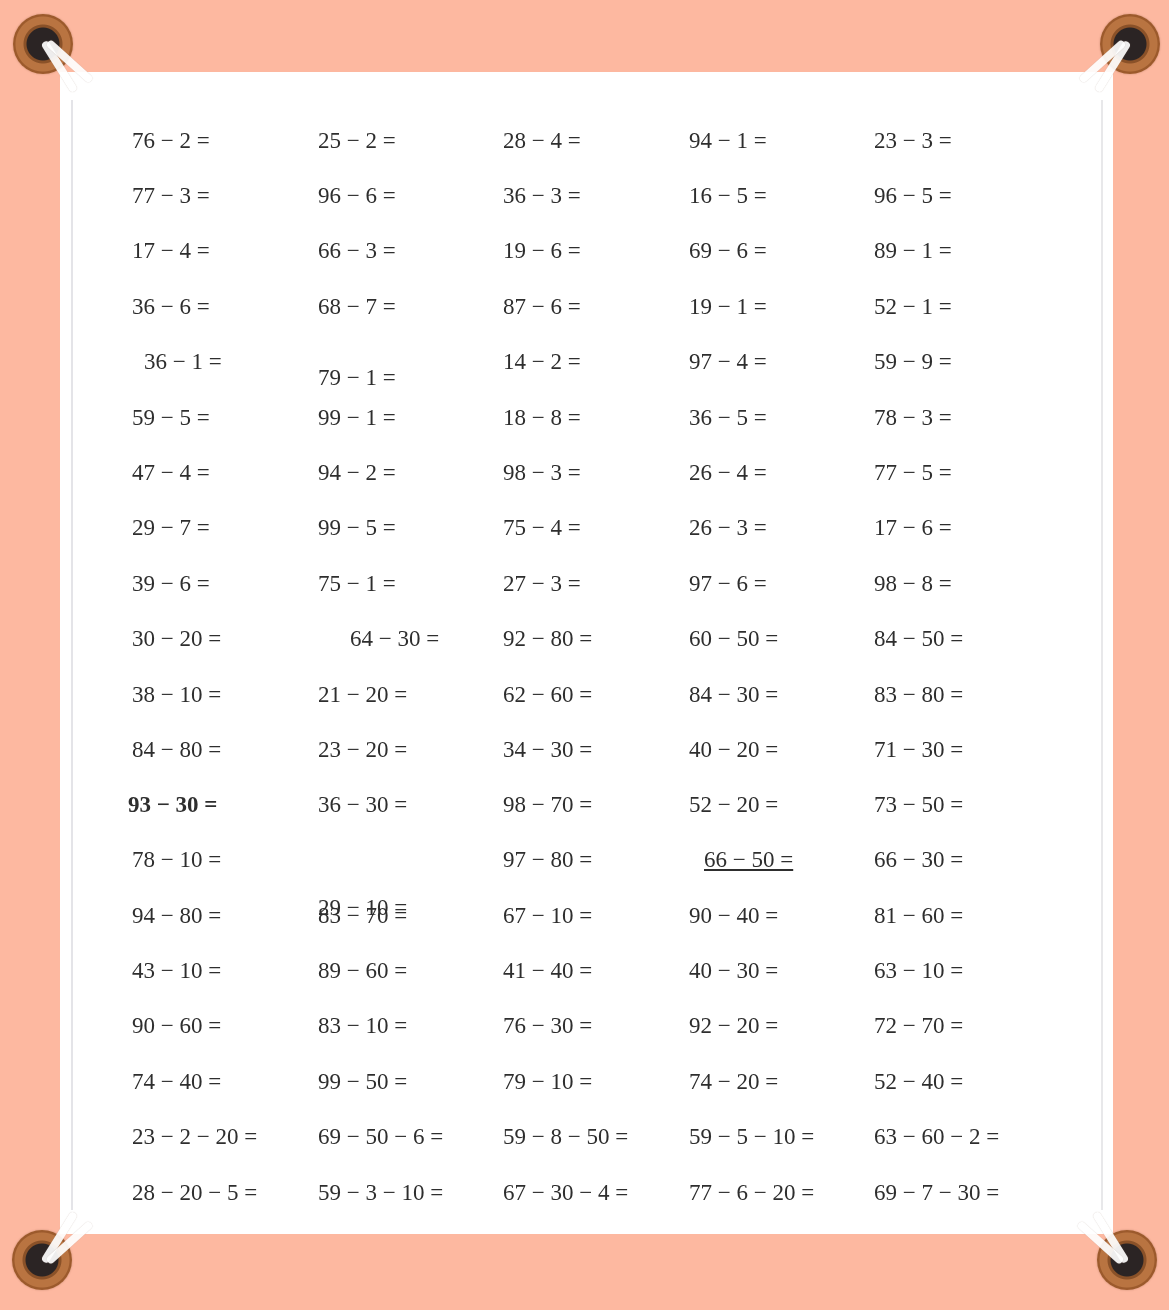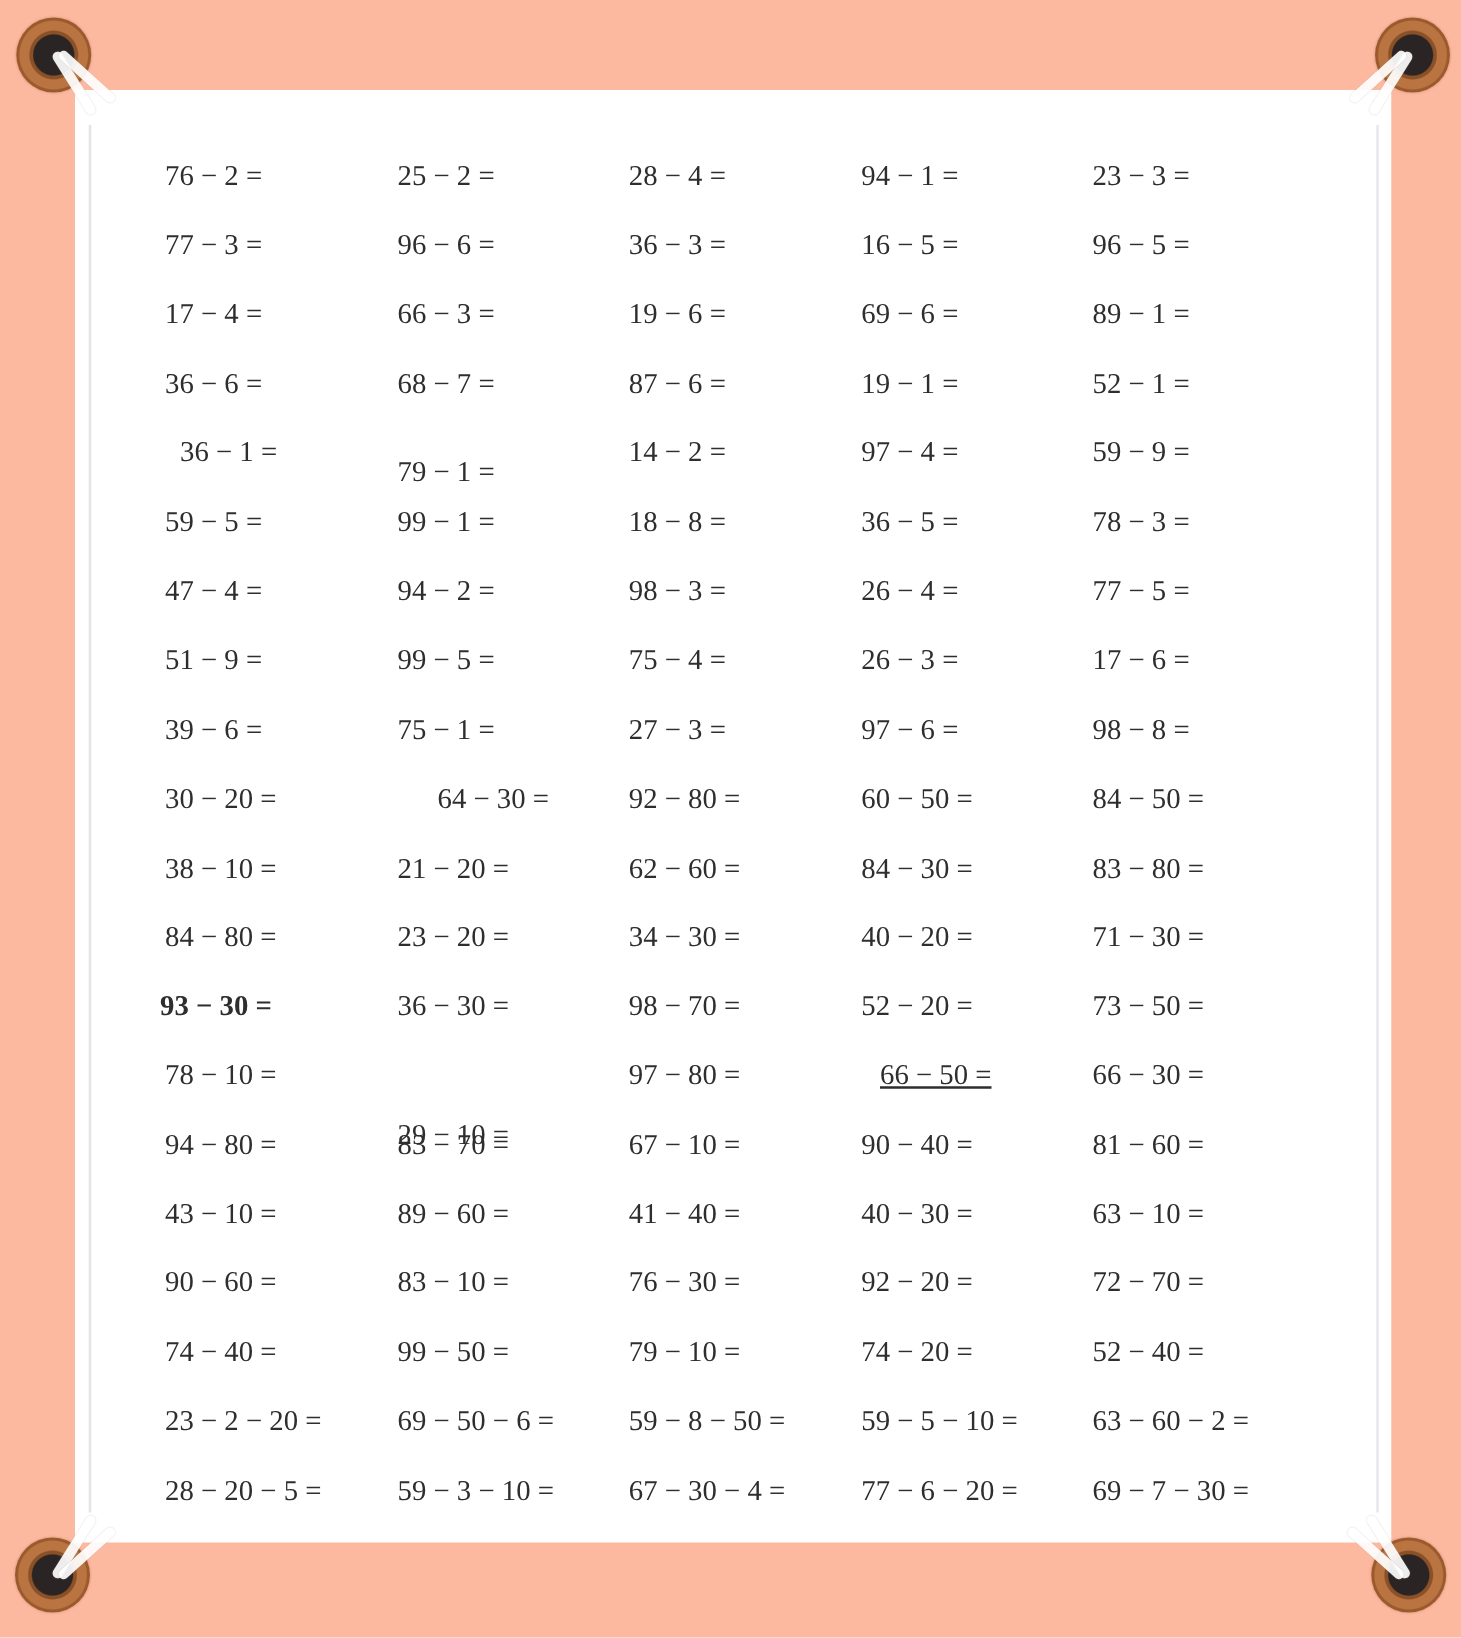--- a/index.html
+++ b/index.html
@@ -115,21 +115,21 @@
     <div class="problem" style="left: 132px; top: 405px;">59 − 5 =</div>
     <div class="problem" style="left: 318px; top: 405px;">99 − 1 =</div>
     <div class="problem" style="left: 503px; top: 405px;">18 − 8 =</div>
     <div class="problem" style="left: 689px; top: 405px;">36 − 5 =</div>
     <div class="problem" style="left: 874px; top: 405px;">78 − 3 =</div>
     <div class="problem" style="left: 132px; top: 460px;">47 − 4 =</div>
     <div class="problem" style="left: 318px; top: 460px;">94 − 2 =</div>
     <div class="problem" style="left: 503px; top: 460px;">98 − 3 =</div>
     <div class="problem" style="left: 689px; top: 460px;">26 − 4 =</div>
     <div class="problem" style="left: 874px; top: 460px;">77 − 5 =</div>
-    <div class="problem" style="left: 132px; top: 515px;">51 − 9 =</div>
+    <div class="problem" style="left: 132px; top: 515px;">29 − 7 =</div>
     <div class="problem" style="left: 318px; top: 515px;">99 − 5 =</div>
     <div class="problem" style="left: 503px; top: 515px;">75 − 4 =</div>
     <div class="problem" style="left: 689px; top: 515px;">26 − 3 =</div>
     <div class="problem" style="left: 874px; top: 515px;">17 − 6 =</div>
     <div class="problem" style="left: 132px; top: 571px;">39 − 6 =</div>
     <div class="problem" style="left: 318px; top: 571px;">75 − 1 =</div>
     <div class="problem" style="left: 503px; top: 571px;">27 − 3 =</div>
     <div class="problem" style="left: 689px; top: 571px;">97 − 6 =</div>
     <div class="problem" style="left: 874px; top: 571px;">98 − 8 =</div>
     <div class="problem" style="left: 132px; top: 626px;">30 − 20 =</div>

